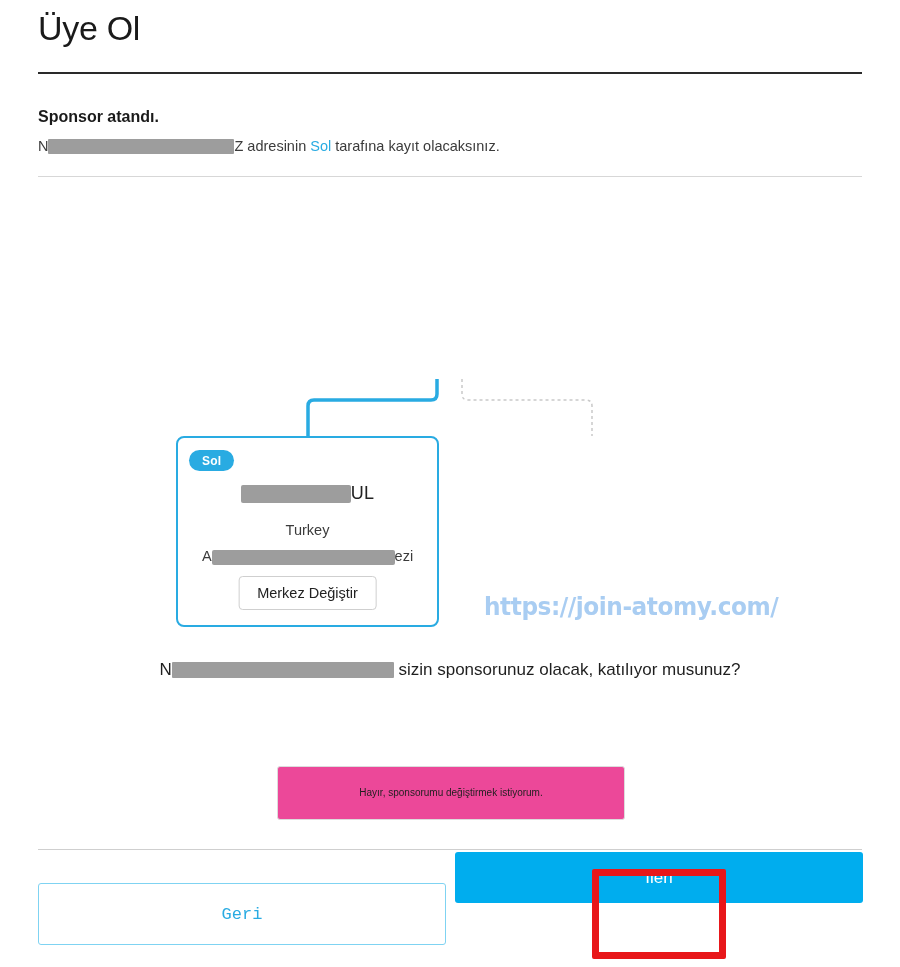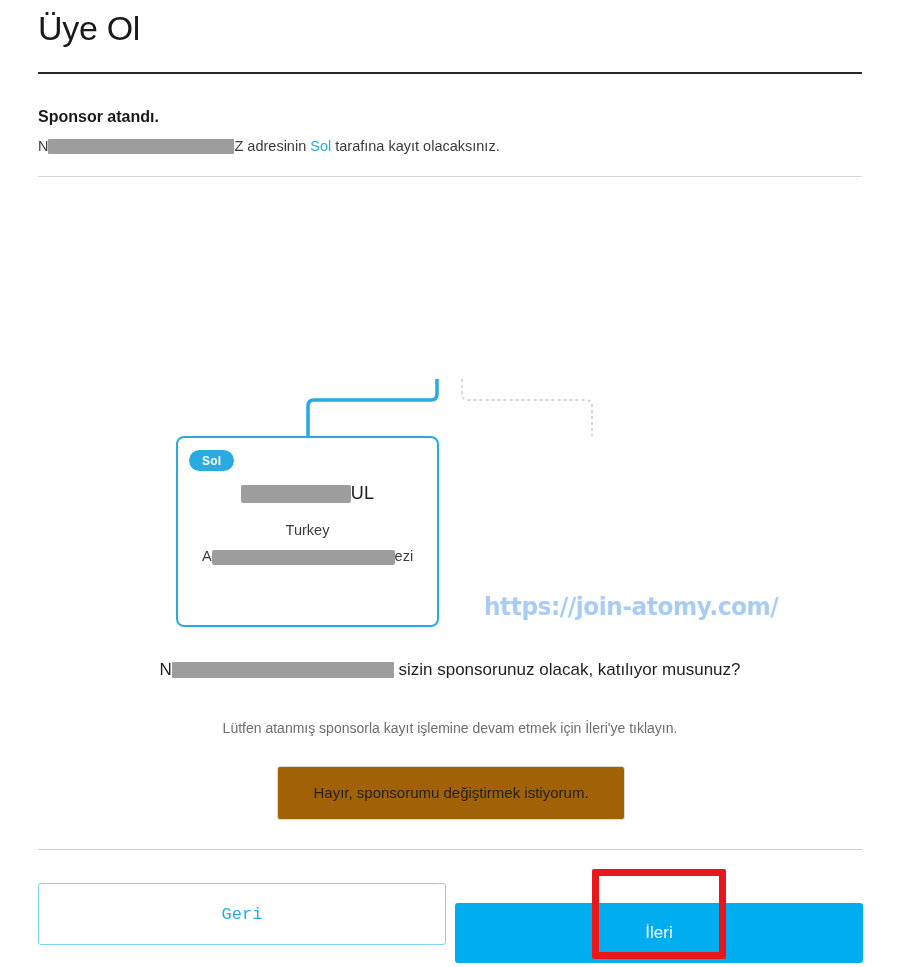--- a/index.html
+++ b/index.html
@@ -206,24 +206,24 @@
     width: 600px;
     text-align: center;
     font-size: 14px;
     color: #6d6d6d;
   }
 
   .btn-change-sponsor {
     position: absolute;
     left: 277px; top: 766px;
     width: 348px; height: 54px;
-    background: #a16207;
+    background: #ec4899;
     border: 1px solid #dcdcdc;
     border-radius: 3px;
-    font-size: 15px;
+    font-size: 10px;
     color: #1f1f1f;
     line-height: 1.35;
     font-family: "Liberation Sans", sans-serif;
     cursor: pointer;
   }
 
   .divider-bottom {
     position: absolute;
     left: 38px; top: 849px;
     width: 824px; height: 0;
@@ -238,22 +238,22 @@
     background: #ffffff;
     border: 1px solid #7fd3f2;
     border-radius: 3px;
     font-size: 17px;
     color: #29abe2;
     font-family: Liberation Mono, monospace;
     cursor: pointer;
   }
   .btn-next {
     position: absolute;
-    left: 455px; top: 903px;
-    width: 408px; height: 60px;
+    left: 455px; top: 852px;
+    width: 408px; height: 51px;
     background: #00adee;
     border: none;
     border-radius: 3px;
     font-size: 17px;
     color: #ffffff;
     font-family: "Liberation Sans", sans-serif;
     cursor: pointer;
   }
   .highlight-box {
     position: absolute;
@@ -290,30 +290,30 @@
 
     <div class="card card-left">
       <div class="badge badge-left">Sol</div>
       <div class="card-body row-name" style="top:45px">
         <span class="redact" style="width:110px;height:18px"></span><span>UL</span>
       </div>
       <div class="card-body row-sub" style="top:84px">Turkey</div>
       <div class="card-body row-sub" style="top:110px">
         <span>A</span><span class="redact" style="width:183px;height:15px"></span><span>ezi</span>
       </div>
+      <button class="btn-center-change">Merkez Değiştir</button>
     </div>
 
   </div>
 
   <div class="watermark">https://join-atomy.com/</div>
 
   <div class="question">
     <span>N</span><span class="redact-inline" style="width:222px"></span><span> sizin sponsorunuz olacak, katılıyor musunuz?</span>
   </div>
-  <div class="question-note">Lütfen atanmış sponsorla kayıt işlemine devam etmek için İleri'ye tıklayın.</div>
 
   <button class="btn-change-sponsor">Hayır, sponsorumu değiştirmek istiyorum.</button>
 
   <div class="divider-bottom"></div>
 
   <button class="btn-back">Geri</button>
   <button class="btn-next">İleri</button>
   <div class="highlight-box"></div>
 
 </div>

